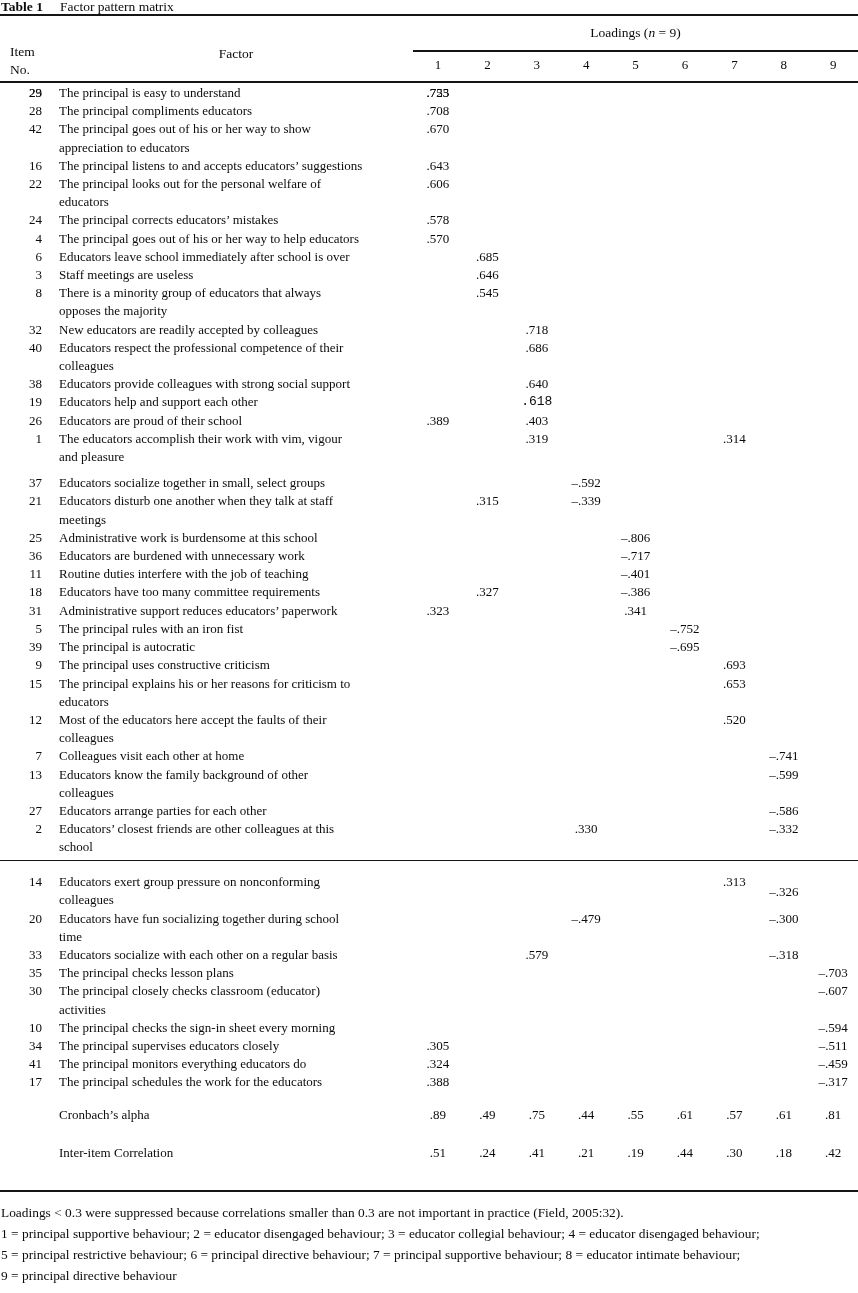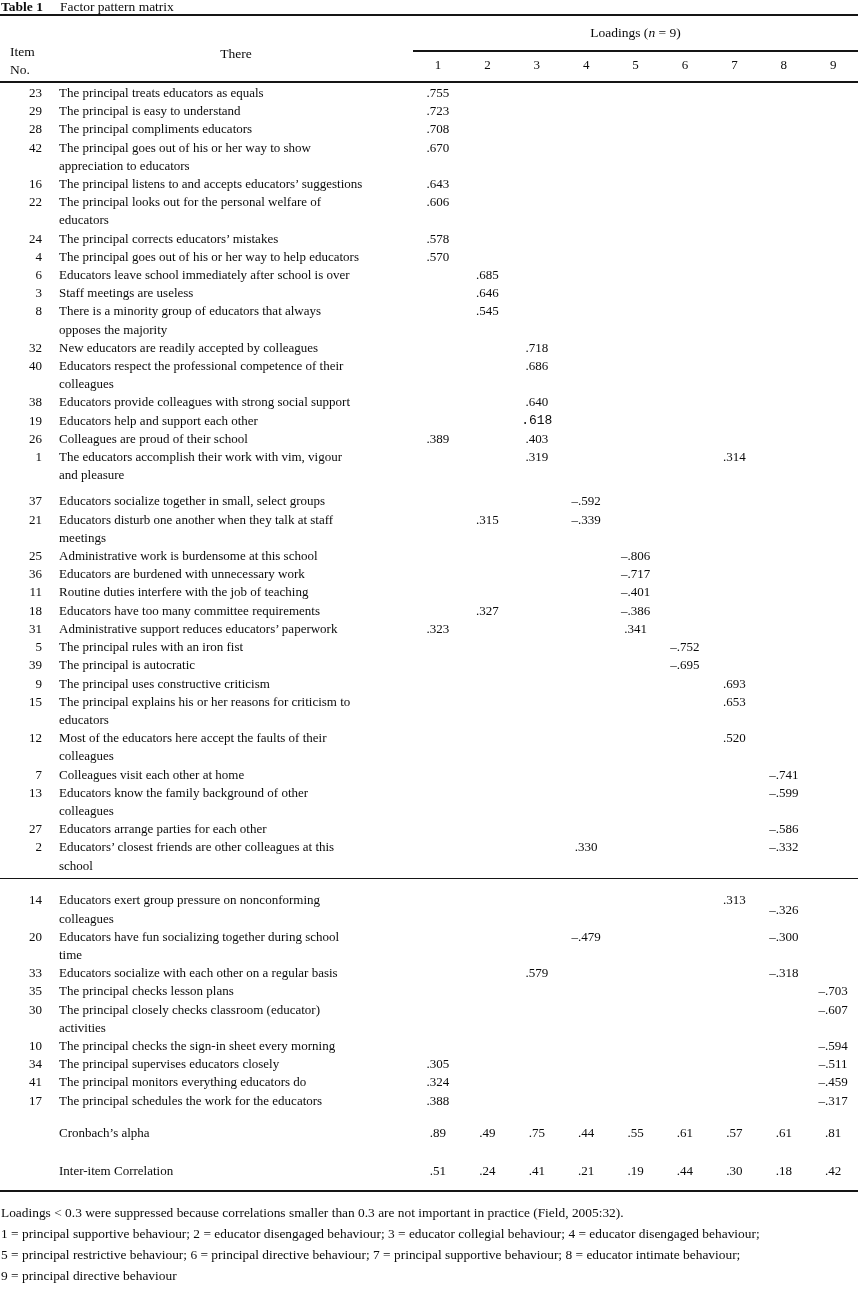--- a/index.html
+++ b/index.html
@@ -54,42 +54,41 @@
   <div class="title-row">
     <span class="title-label">Table 1</span><span class="title-caption">Factor pattern matrix</span>
   </div>
   <div class="rule rule-title"></div>
 
   <div class="thead">
     <div class="itemno-h">
       <div>Item</div>
       <div>No.</div>
     </div>
-    <div class="items-h">There</div>
+    <div class="items-h">Factor</div>
     <div class="factors-h"><span>Loadings (</span><i>n</i><span> = 9)</span></div>
     <div class="factors-underline"></div>
     <div class="factor-nums">
         <span class="fcol" style="left: 413.3px;">1</span>
         <span class="fcol" style="left: 462.7px;">2</span>
         <span class="fcol" style="left: 512.1px;">3</span>
         <span class="fcol" style="left: 561.5px;">4</span>
         <span class="fcol" style="left: 610.9px;">5</span>
         <span class="fcol" style="left: 660.3px;">6</span>
         <span class="fcol" style="left: 709.7px;">7</span>
         <span class="fcol" style="left: 759.1px;">8</span>
         <span class="fcol" style="left: 808.5px;">9</span>
       </div>
   </div>
   <div class="rule rule-header"></div>
 
   <div class="tbody">
       <div class="section gap-after">
         <div class="row">
     <span class="no">23</span>
-    <div class="txt">The principal treats educators as equals</div>
   <span class="val" style="left: 413.3px;">.755</span>
         </div>
         <div class="row">
     <span class="no">29</span>
     <div class="txt">The principal is easy to understand</div>
   <span class="val" style="left: 413.3px;">.723</span>
         </div>
         <div class="row">
     <span class="no">28</span>
     <div class="txt">The principal compliments educators</div>
@@ -154,21 +153,21 @@
     <div class="txt">Educators provide colleagues with strong social support</div>
   <span class="val" style="left: 512.1px;">.640</span>
         </div>
         <div class="row">
     <span class="no">19</span>
     <div class="txt">Educators help and support each other</div>
   <span class="val" style="left: 512.1px; font-family: Liberation Mono, monospace;">.618</span>
         </div>
         <div class="row">
     <span class="no">26</span>
-    <div class="txt">Colleagues are proud of their school</div>
+    <div class="txt">Educators are proud of their school</div>
   <span class="val" style="left: 413.3px;">.389</span>
           <span class="val" style="left: 512.1px;">.403</span>
         </div>
         <div class="row">
     <span class="no">1</span>
     <div class="txt">The educators accomplish their work with vim, vigour
 and pleasure</div>
   <span class="val" style="left: 512.1px;">.319</span>
           <span class="val" style="left: 709.7px;">.314</span>
         </div>

